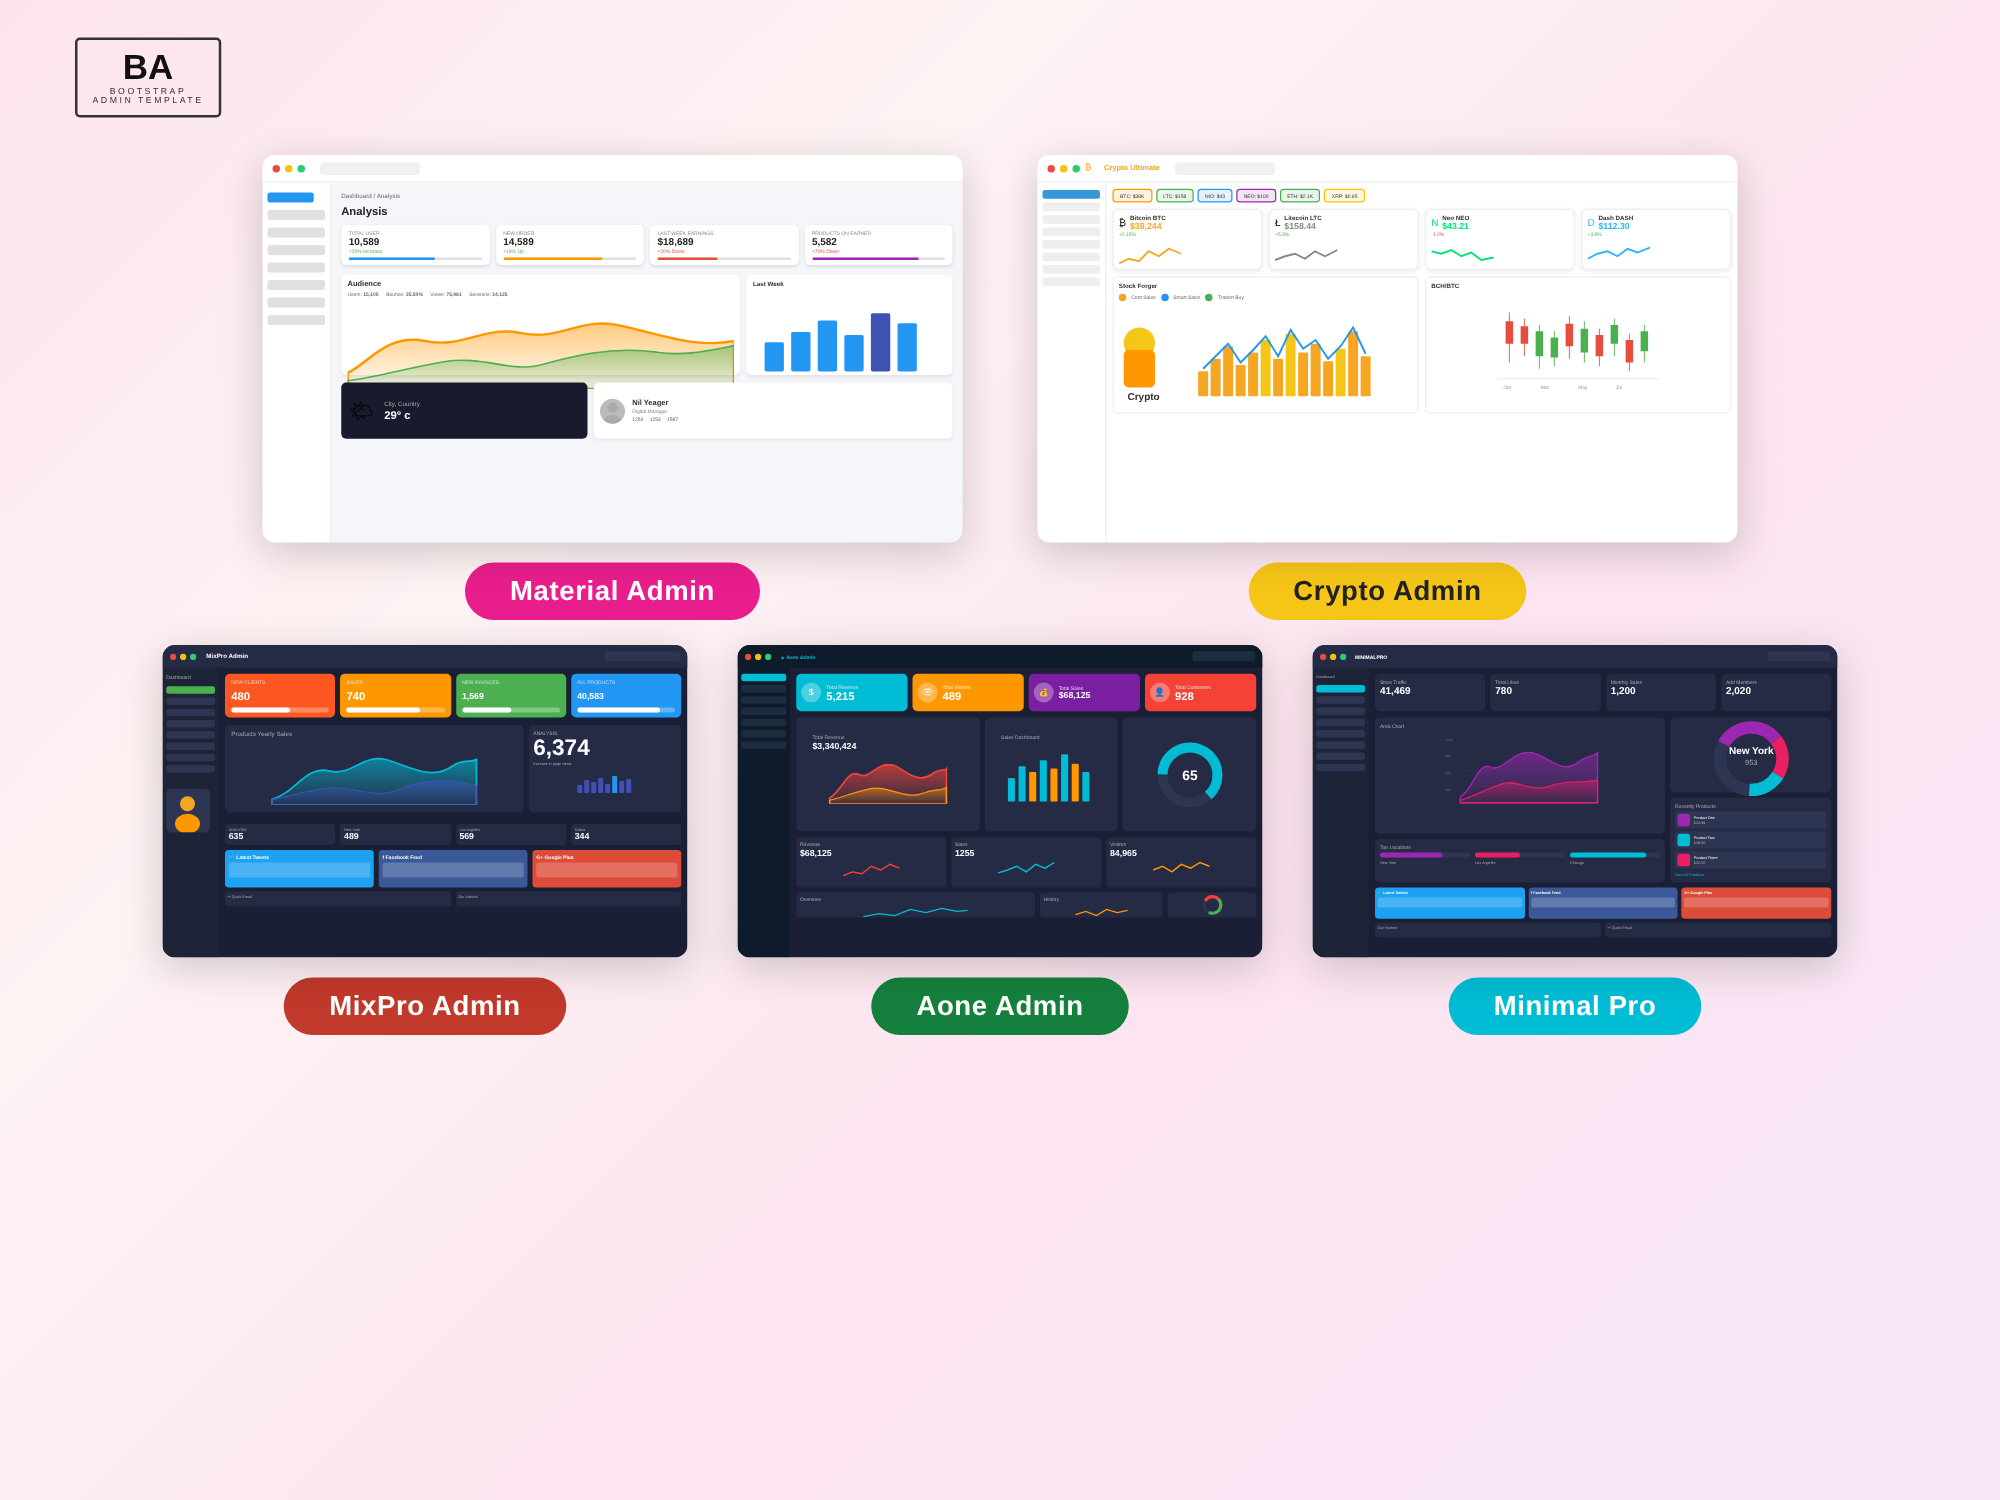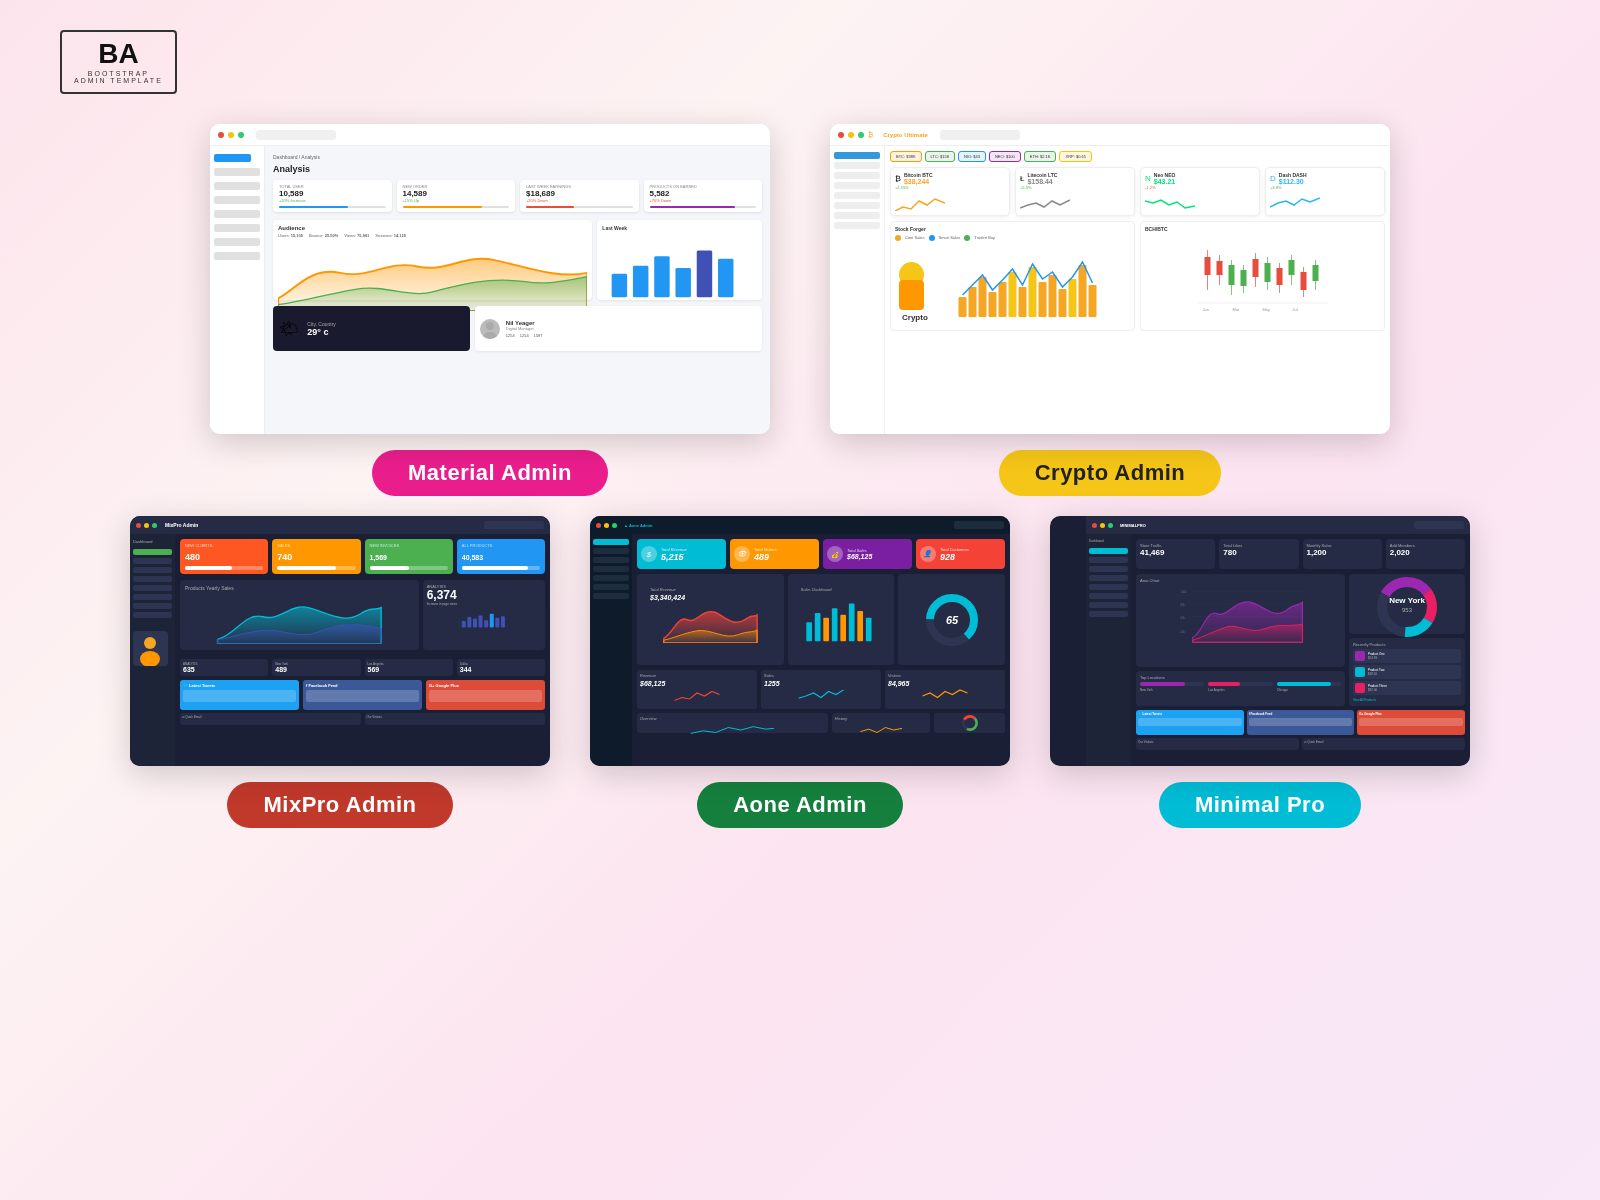--- a/index.html
+++ b/index.html
@@ -342,39 +342,38 @@
       height: 18px;
       display: flex; align-items: center; padding: 0 6px; gap: 3px;
     }
     .aone-body { display: flex; flex: 1; overflow: hidden; }
     .aone-sidebar {
       width: 42px; background: #0d1b2a; padding: 5px 3px;
       display: flex; flex-direction: column; gap: 3px;
     }
     .aone-sidebar-item { height: 6px; background: #1e2d3d; border-radius: 2px; }
     .aone-sidebar-item.active { background: #00bcd4; }
-    .aone-content { flex: 1; padding: 5px; overflow: hidden; font-style: italic; }
+    .aone-content { flex: 1; padding: 5px; overflow: hidden; }
     .aone-stats { display: flex; gap: 4px; margin-bottom: 5px; }
     .aone-stat {
       flex: 1; border-radius: 4px; padding: 4px;
       height: 30px; display: flex; align-items: center; gap: 4px;
     }
     .aone-stat-info .label { font-size: 4px; color: rgba(255,255,255,0.8); }
     .aone-stat-info .value { font-size: 9px; font-weight: bold; color: #fff; }
     .aone-charts { display: flex; gap: 4px; margin-bottom: 5px; }
     .aone-chart { flex: 1; background: #252b45; border-radius: 4px; padding: 13px; height: 91px; }
 
     
     .minimal-screen {
       background: #1a1f36;
       width: 100%;
       height: 100%;
       display: flex;
       flex-direction: column;
-      padding-left: 36px;
     }
     .minimal-topbar {
       background: #252b45;
       height: 18px;
       display: flex; align-items: center; padding: 0 6px; gap: 3px;
     }
     .minimal-body { display: flex; flex: 1; overflow: hidden; }
     .minimal-sidebar {
       width: 45px; background: #1e2438; padding: 5px 3px;
       display: flex; flex-direction: column; gap: 3px;
@@ -809,21 +808,21 @@
                       <stop offset="0%" stop-color="#3f51b5" stop-opacity="0.6"></stop>
                       <stop offset="100%" stop-color="#3f51b5" stop-opacity="0.05"></stop>
                     </linearGradient>
                   </defs>
                   <path d="M0,50 C20,45 30,20 50,25 C70,30 80,10 100,15 C120,20 140,35 160,20 C170,14 175,18 180,15 L180,55 L0,55 Z" fill="url(#tealGrad)" stroke="#00bcd4" stroke-width="1.5"></path>
                   <path d="M0,50 C15,48 30,42 50,40 C70,38 90,50 110,42 C130,34 150,30 180,38 L180,55 L0,55 Z" fill="url(#blueGrad2)" stroke="#3f51b5" stroke-width="1"></path>
                 </svg>
               </div>
               <div style="flex:1;background:#252b45;border-radius:4px;padding:4px;height:70px;">
                 <div style="font-size:4px;color:#aaa;">ANALYSIS</div>
-                <div style="font-size:12px;font-weight:bold;color:#fff;line-height:1.1;">6,374</div>
+                <div style="font-size:18px;font-weight:bold;color:#fff;line-height:1.1;">6,374</div>
                 <div style="font-size:3px;color:#aaa;margin-bottom:3px;">Increase in page views</div>
                 <svg viewBox="0 0 60 25" style="width:100%;height:20px;">
                   <rect x="2" y="15" width="5" height="8" fill="#3f51b5" rx="1"></rect>
                   <rect x="9" y="10" width="5" height="13" fill="#3f51b5" rx="1"></rect>
                   <rect x="16" y="12" width="5" height="11" fill="#3f51b5" rx="1"></rect>
                   <rect x="23" y="8" width="5" height="15" fill="#3f51b5" rx="1"></rect>
                   <rect x="30" y="14" width="5" height="9" fill="#3f51b5" rx="1"></rect>
                   <rect x="37" y="6" width="5" height="17" fill="#2196f3" rx="1"></rect>
                   <rect x="44" y="11" width="5" height="12" fill="#3f51b5" rx="1"></rect>
                   <rect x="51" y="9" width="5" height="14" fill="#3f51b5" rx="1"></rect>

